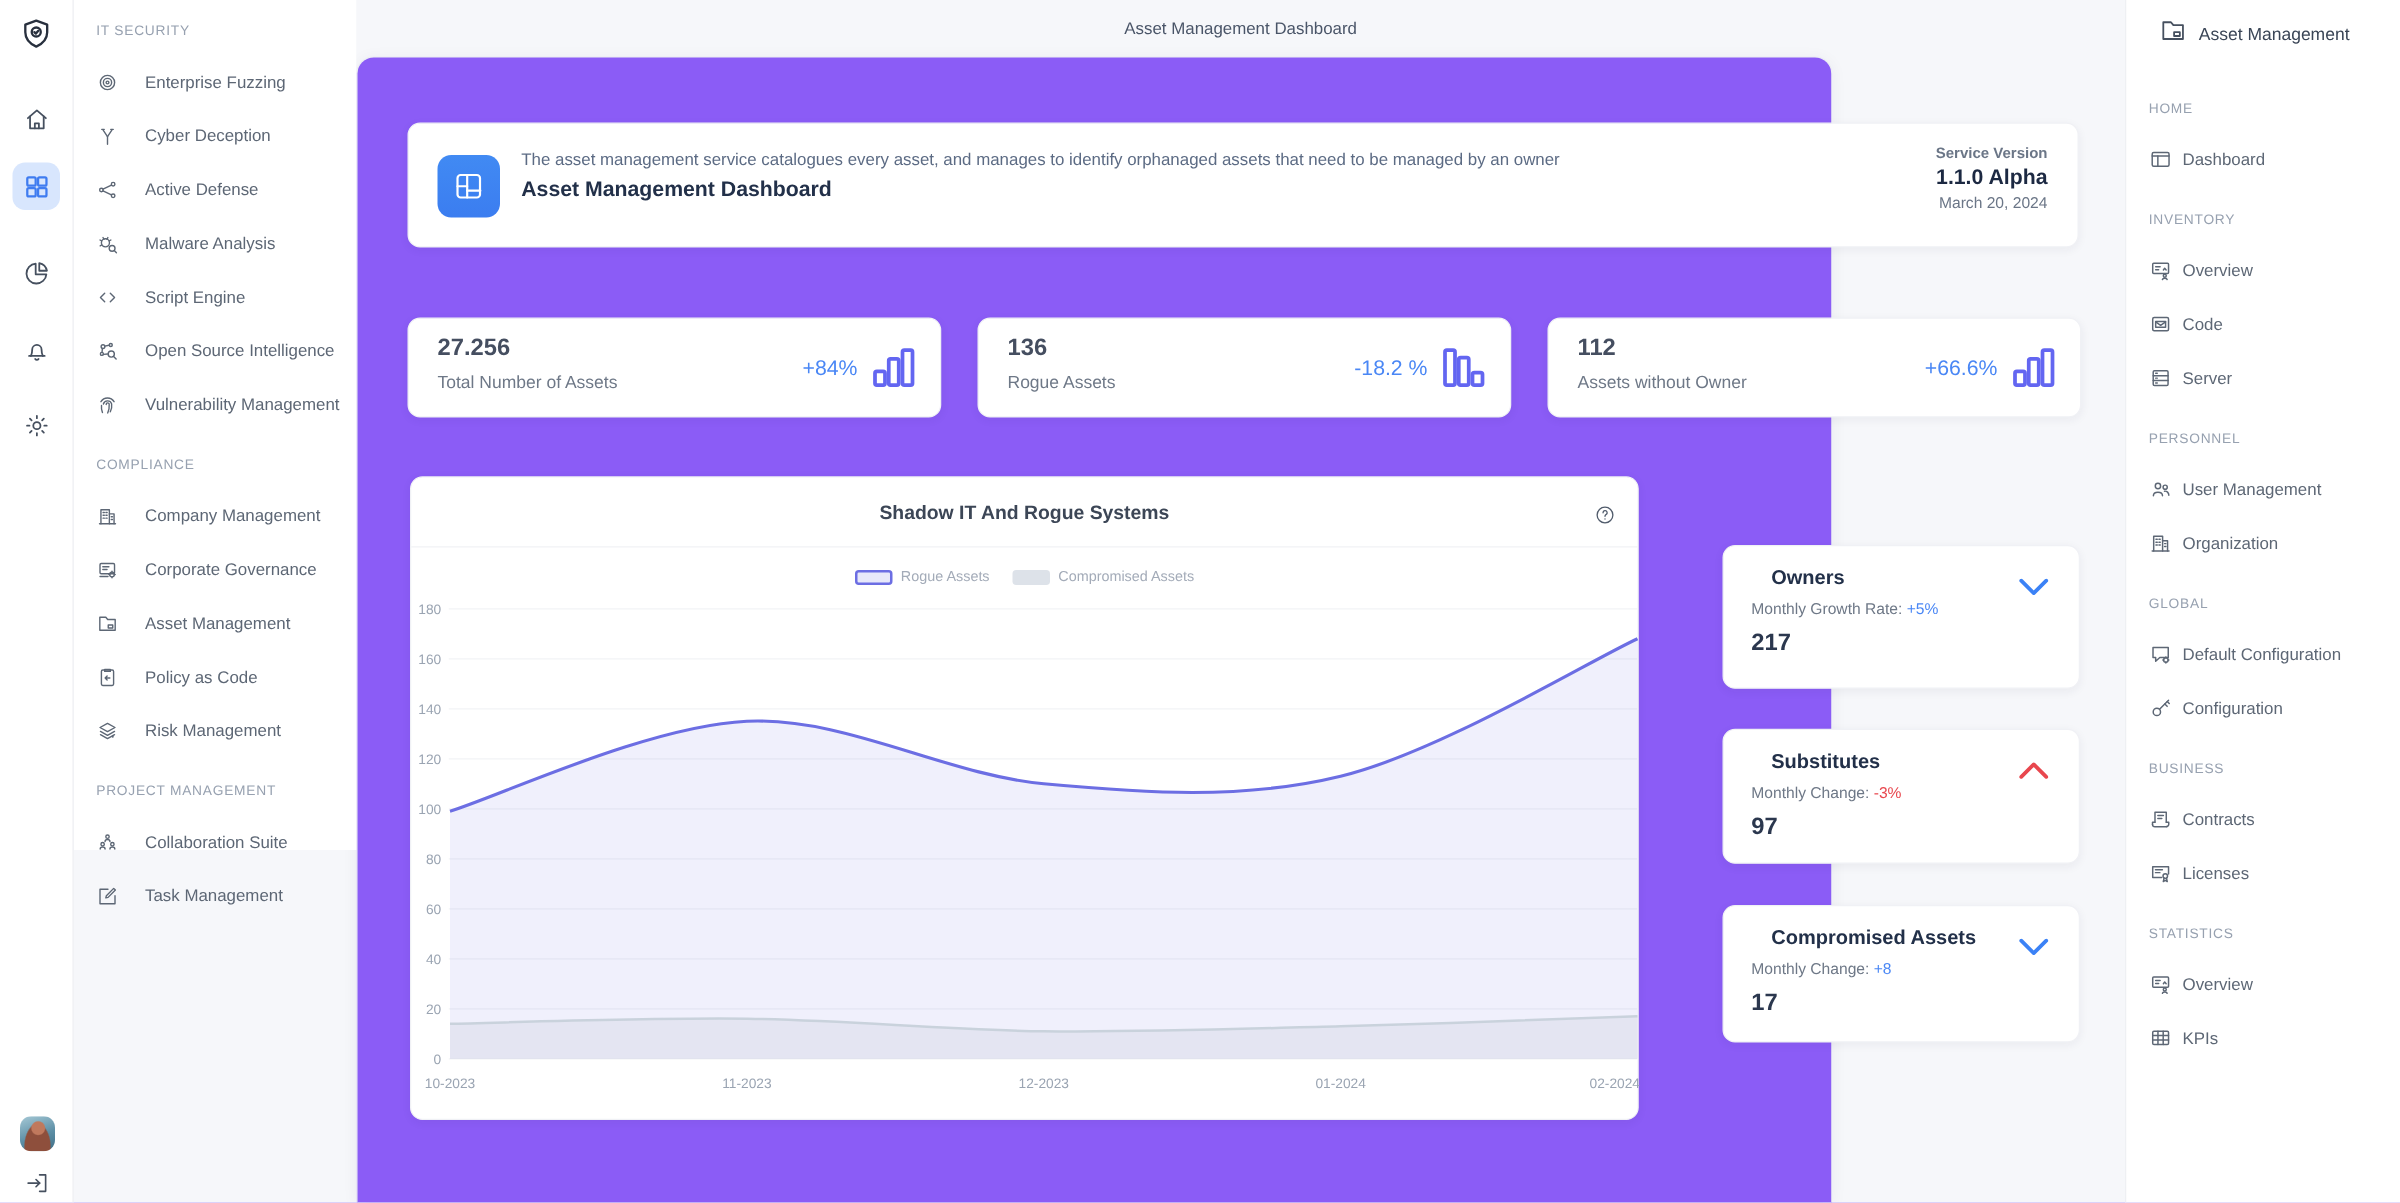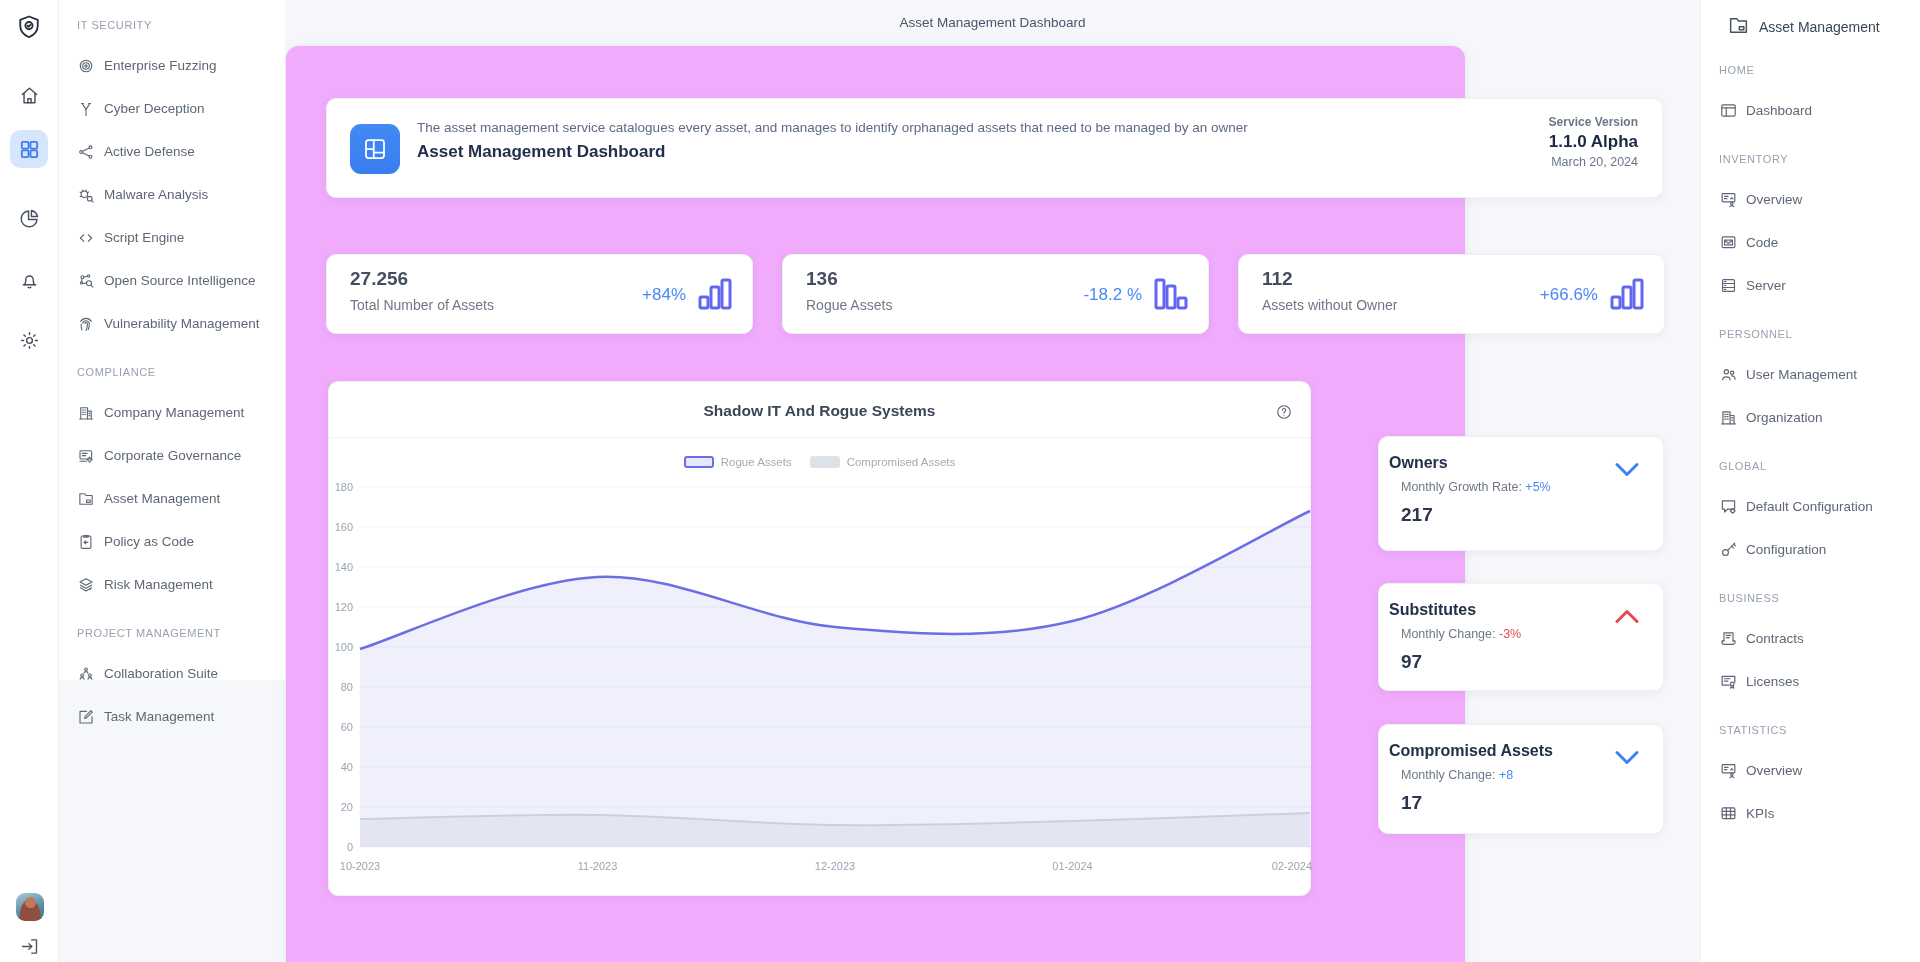--- a/index.html
+++ b/index.html
@@ -23,43 +23,43 @@
       linear-gradient(160deg,#a6c9d6,#5d8fa6 55%,#3e6e86); }
   .rail-logout { position:absolute; left:50%; transform:translateX(-50%); top:936px; width:24px; height:24px;
     color:#46505f; background:none; border:none; cursor:pointer; }
   .rail-logout svg { width:21px; height:21px; }
 
   
   .sidebar { position:absolute; left:59px; top:0; width:226px; height:680px; background:#fff; z-index:4; padding-top:6px; }
   .side-section-label, .rb-section-label { height:38px; display:flex; align-items:center; padding-left:18px;
     font-size:11px; letter-spacing:.6px; color:#97a1b0; }
   .side-section + .side-section .side-section-label { margin-top:8px; }
-  .side-item { height:43px; display:flex; align-items:center; gap:9px; padding-left:18px;
+  .side-item { height:43px; display:flex; align-items:center; gap:21px; padding-left:18px;
     font-size:13.5px; color:#5d6775; cursor:pointer; }
   .side-item .ic { width:18px; height:18px; flex:0 0 18px; }
 
   
   .topbar-title { position:absolute; left:285px; top:0; width:1415px; height:45px;
     display:flex; align-items:center; justify-content:center; font-size:13.5px; color:#4a5568; z-index:1; }
   .corner { position:absolute; left:1727px; top:0; height:54px; display:flex; align-items:center; gap:9px;
     z-index:6; cursor:pointer; }
   .corner .ic { width:23px; height:23px; color:#46505f; }
   .corner-label { font-size:14px; color:#3a4556; }
 
   
   .rightbar { position:absolute; left:1700px; top:0; width:220px; height:962px; background:#fff;
     border-left:1px solid #eef0f3; z-index:3; }
-  .rb-sections { padding-top:51px; }
+  .rb-sections { padding-top:68px; }
   .rb-section + .rb-section .rb-section-label { margin-top:8px; }
   .rb-item { height:43px; display:flex; align-items:center; gap:8px; padding-left:18px;
     font-size:13.5px; color:#5d6775; cursor:pointer; }
   .rb-item .ic { width:19px; height:19px; flex:0 0 19px; }
 
   
-  .panel { position:absolute; left:285px; top:45px; width:1181px; height:917px; background:#f0abfc;
+  .panel { position:absolute; left:285px; top:45px; width:1181px; height:917px; background:#8b5cf6;
     border:1px solid #eceef3; border-bottom:none; border-radius:14px 14px 0 0;
     box-shadow:0 2px 12px rgba(30,40,80,.05); z-index:2; }
   .card { background:#fff; border:1px solid #f0f1f5; border-radius:10px;
     box-shadow:0 2px 8px rgba(30,40,70,.06); position:absolute; }
 
   
   .banner { left:40px; top:52px; width:1337px; height:100px; display:flex; align-items:center; }
   .banner-icon { position:absolute; left:23px; top:25px; width:50px; height:50px; border-radius:11px;
     background:linear-gradient(180deg,#418af3,#3b7df0); display:flex; align-items:center; justify-content:center; color:#fff; }
   .banner-icon svg { width:30px; height:30px; stroke-width:1.4; }
@@ -93,21 +93,21 @@
   .legend-item { display:flex; align-items:center; gap:7px; cursor:pointer; }
   .legend-swatch { width:30px; height:12px; border-radius:3px; }
   .legend-swatch.s0 { background:#e7e8fa; border:2px solid #6c6ee3; }
   .legend-swatch.s1 { background:#dde2e9; }
   .legend-label { font-size:11.5px; color:#a3abb8; }
   #chart-svg { position:absolute; left:0; top:95px; }
   .tick-text { font-size:11px; fill:#9aa4b2; }
 
   
   .insight-card { left:1092px; width:286px; cursor:pointer; }
-  .insight-title { position:absolute; left:10px; top:17px; font-size:16px; font-weight:bold; color:#223049; }
+  .insight-title { position:absolute; left:38px; top:17px; font-size:16px; font-weight:bold; color:#223049; }
   .insight-sub { position:absolute; left:22px; top:43px; font-size:12.5px; color:#6e7887; }
   .insight-value { position:absolute; left:22px; top:67px; font-size:19px; font-weight:bold; color:#2b374e; }
   .chev { position:absolute; right:24px; top:25px; width:24px; height:15px; }
 
   .ic { fill:none; stroke:currentColor; stroke-width:1.5; stroke-linecap:round; stroke-linejoin:round; }
 </style>
 </head>
 <body>
 
 <div class="app">

